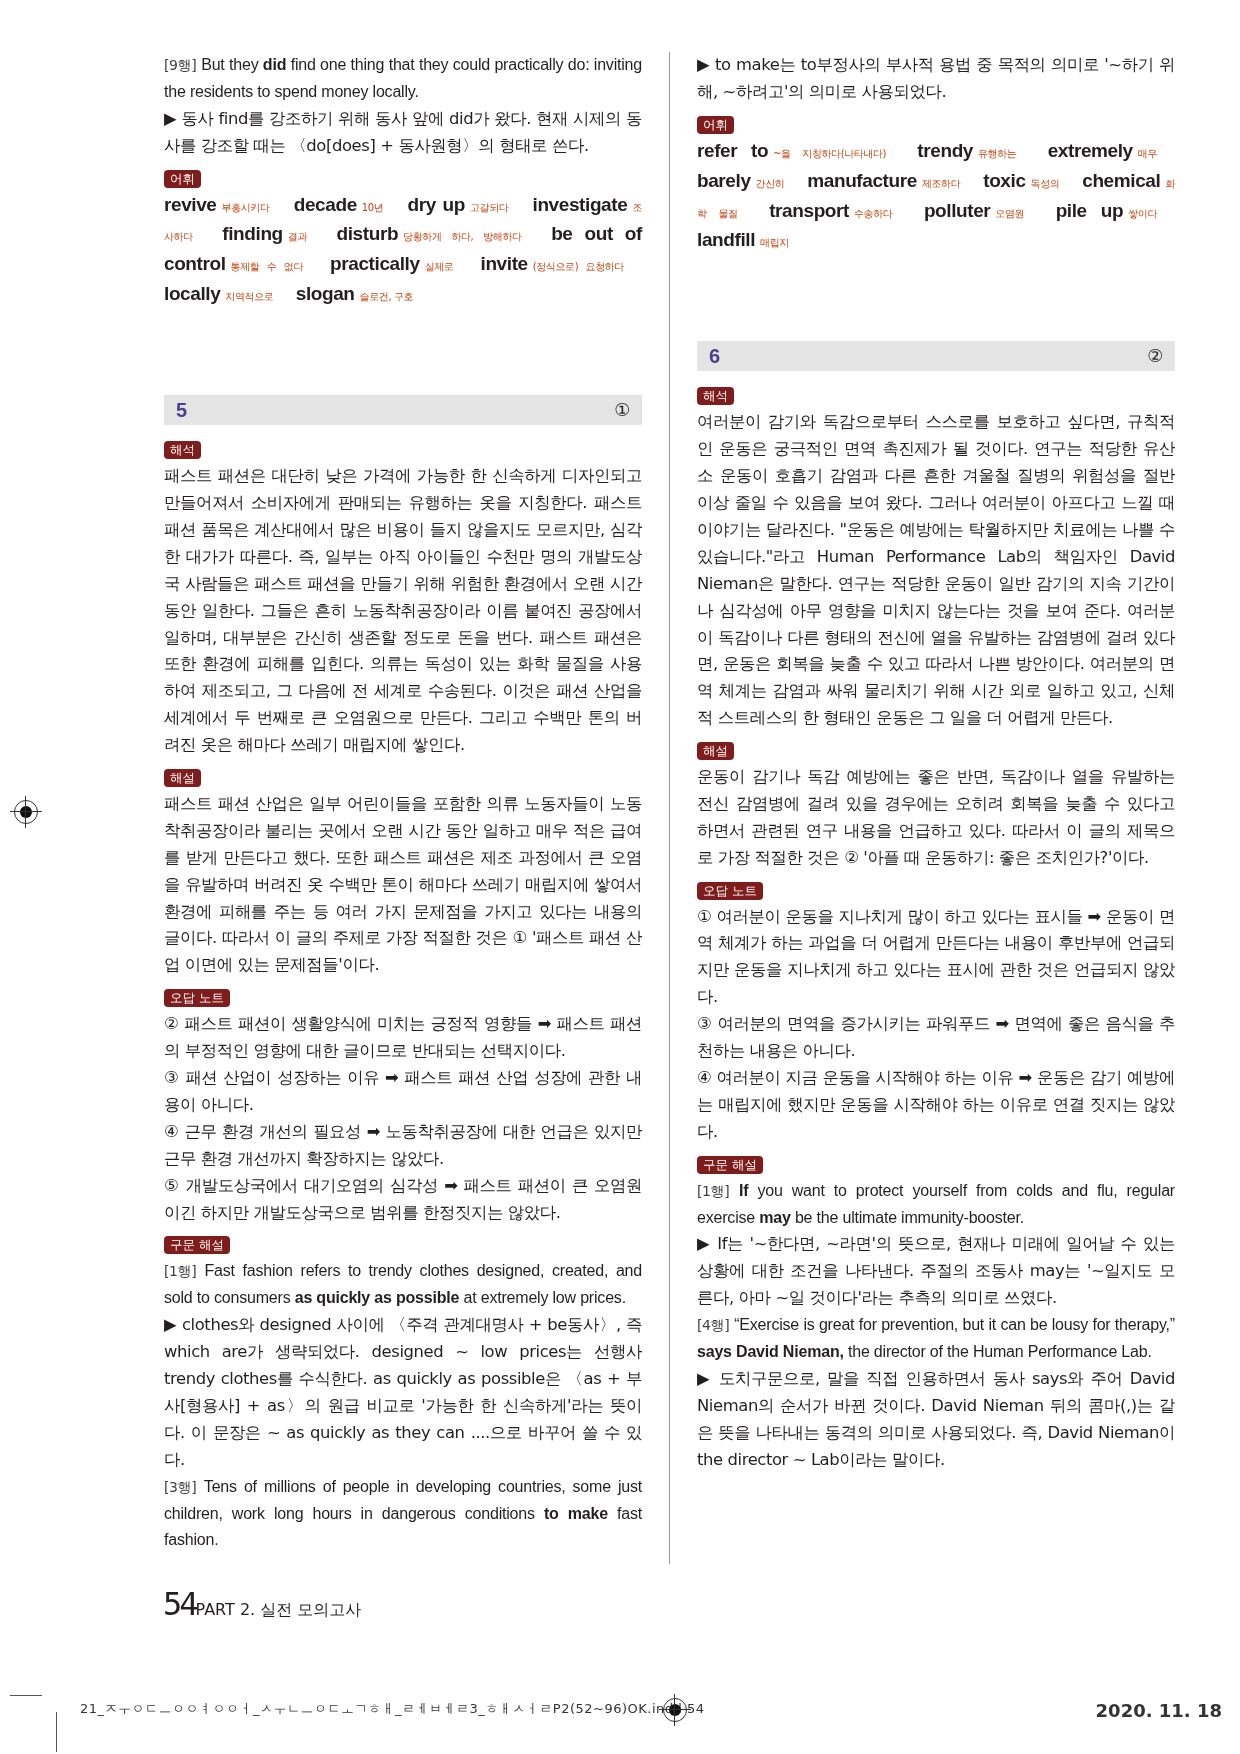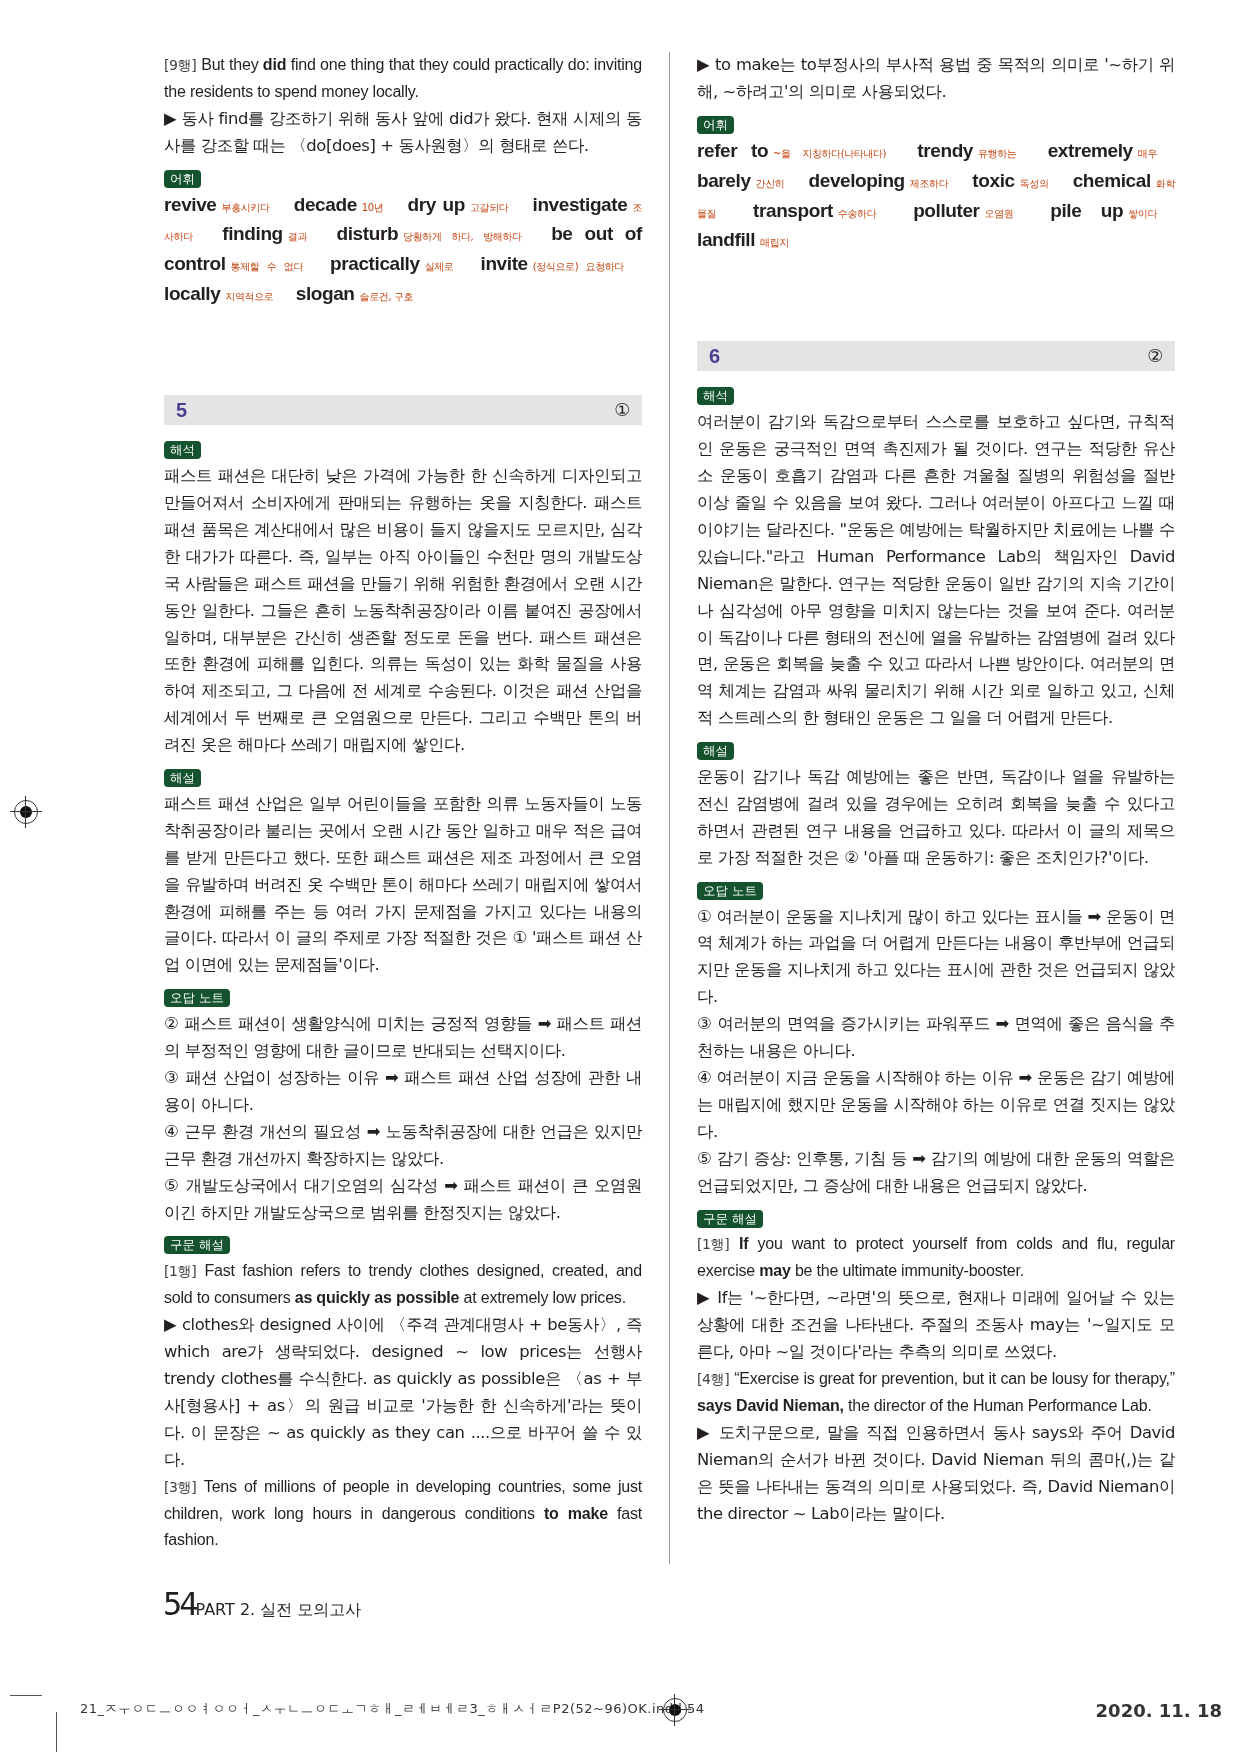--- a/index.html
+++ b/index.html
@@ -5,21 +5,21 @@
   html, body { margin: 0; padding: 0; background: #ffffff; }
   body { width: 1240px; height: 1754px; position: relative; overflow: hidden;
          font-family: "DejaVu Sans", "Liberation Sans", sans-serif; color: #231f20; }
   .col { position: absolute; top: 52px; width: 478px; font-size: 16.4px; line-height: 26.9px; letter-spacing: -0.4px; }
   .col.left { left: 164px; }
   .col.right { left: 697px; width: 478px; }
   .divider { position: absolute; left: 669px; top: 52px; width: 1px; height: 1512px; background: #9a9a9a; }
   p { margin: 0; text-align: justify; }
   .en { font-family: "Liberation Sans", sans-serif; letter-spacing: -0.2px; font-size: 16px; }
   .ln { color: #404040; font-size: 14px; }
-  .tag { display: inline-block; background: #14532d; color: #fff; font-size: 12.5px; line-height: 18px;
+  .tag { display: inline-block; background: #7f1d1d; color: #fff; font-size: 12.5px; line-height: 18px;
          padding: 0 6px; border-radius: 4px; margin: 10px 0 2px 0; letter-spacing: 0; }
   .vocab { font-size: 15px; line-height: 26.9px; text-align: justify; }
   .vocab b { font-family: "Liberation Sans", sans-serif; font-size: 19px; }
   .vocab .m { font-size: 10px; color: #c2410c; margin-left: 5px; margin-right: 18px; }
   .qhead { background: #e4e4e4; height: 30px; display: flex; justify-content: space-between; align-items: center;
            padding: 0 12px; margin: 0; }
   .qnum { color: #4b3f8f; font-weight: bold; font-size: 20px; font-family: "Liberation Sans", sans-serif; }
   .qans { font-size: 18px; }
   .footer-page { position: absolute; left: 163px; top: 1585px; display: flex; align-items: baseline; }
   .pg-num { font-size: 32px; font-family: "DejaVu Sans Mono", monospace; letter-spacing: -3px; }
@@ -91,21 +91,21 @@
 
 <div class="col right">
   <p>▶ to make는 to부정사의 부사적 용법 중 목적의 의미로 '~하기 위해, ~하려고'의 의미로 사용되었다.</p>
 
   <span class="tag">어휘</span>
   <div class="vocab">
     <b>refer to</b><span class="m">~을 지칭하다(나타내다)</span>
     <b>trendy</b><span class="m">유행하는</span>
     <b>extremely</b><span class="m">매우</span>
     <b>barely</b><span class="m">간신히</span>
-    <b>developing</b><span class="m">제조하다</span>
+    <b>manufacture</b><span class="m">제조하다</span>
     <b>toxic</b><span class="m">독성의</span>
     <b>chemical</b><span class="m">화학 물질</span>
     <b>transport</b><span class="m">수송하다</span>
     <b>polluter</b><span class="m">오염원</span>
     <b>pile up</b><span class="m">쌓이다</span>
     <b>landfill</b><span class="m">매립지</span>
   </div>
 
   <div style="height:84px"></div>
   <div class="qhead">
@@ -116,21 +116,20 @@
   <span class="tag">해석</span>
   <p>여러분이 감기와 독감으로부터 스스로를 보호하고 싶다면, 규칙적인 운동은 궁극적인 면역 촉진제가 될 것이다. 연구는 적당한 유산소 운동이 호흡기 감염과 다른 흔한 겨울철 질병의 위험성을 절반 이상 줄일 수 있음을 보여 왔다. 그러나 여러분이 아프다고 느낄 때 이야기는 달라진다. "운동은 예방에는 탁월하지만 치료에는 나쁠 수 있습니다."라고 Human Performance Lab의 책임자인 David Nieman은 말한다. 연구는 적당한 운동이 일반 감기의 지속 기간이나 심각성에 아무 영향을 미치지 않는다는 것을 보여 준다. 여러분이 독감이나 다른 형태의 전신에 열을 유발하는 감염병에 걸려 있다면, 운동은 회복을 늦출 수 있고 따라서 나쁜 방안이다. 여러분의 면역 체계는 감염과 싸워 물리치기 위해 시간 외로 일하고 있고, 신체적 스트레스의 한 형태인 운동은 그 일을 더 어렵게 만든다.</p>
 
   <span class="tag">해설</span>
   <p>운동이 감기나 독감 예방에는 좋은 반면, 독감이나 열을 유발하는 전신 감염병에 걸려 있을 경우에는 오히려 회복을 늦출 수 있다고 하면서 관련된 연구 내용을 언급하고 있다. 따라서 이 글의 제목으로 가장 적절한 것은 ② '아플 때 운동하기: 좋은 조치인가?'이다.</p>
 
   <span class="tag">오답 노트</span>
   <p>① 여러분이 운동을 지나치게 많이 하고 있다는 표시들 ➡ 운동이 면역 체계가 하는 과업을 더 어렵게 만든다는 내용이 후반부에 언급되지만 운동을 지나치게 하고 있다는 표시에 관한 것은 언급되지 않았다.</p>
   <p>③ 여러분의 면역을 증가시키는 파워푸드 ➡ 면역에 좋은 음식을 추천하는 내용은 아니다.</p>
   <p>④ 여러분이 지금 운동을 시작해야 하는 이유 ➡ 운동은 감기 예방에는 매립지에 했지만 운동을 시작해야 하는 이유로 연결 짓지는 않았다.</p>
-  <p>⑤ 감기 증상: 인후통, 기침 등 ➡ 감기의 예방에 대한 운동의 역할은 언급되었지만, 그 증상에 대한 내용은 언급되지 않았다.</p>
 
   <span class="tag">구문 해설</span>
   <p>
     <span class="ln">[1행]</span>
     <b class="en">If</b><span class="en"> you want to protect yourself from colds and flu, regular exercise </span><b class="en">may</b><span class="en"> be the ultimate immunity-booster.</span>
   </p>
   <p>▶ If는 '~한다면, ~라면'의 뜻으로, 현재나 미래에 일어날 수 있는 상황에 대한 조건을 나타낸다. 주절의 조동사 may는 '~일지도 모른다, 아마 ~일 것이다'라는 추측의 의미로 쓰였다.</p>
   <p>
     <span class="ln">[4행]</span>
     <span class="en">“Exercise is great for prevention, but it can be lousy for therapy,” </span><b class="en">says David Nieman,</b><span class="en"> the director of the Human Performance Lab.</span>

